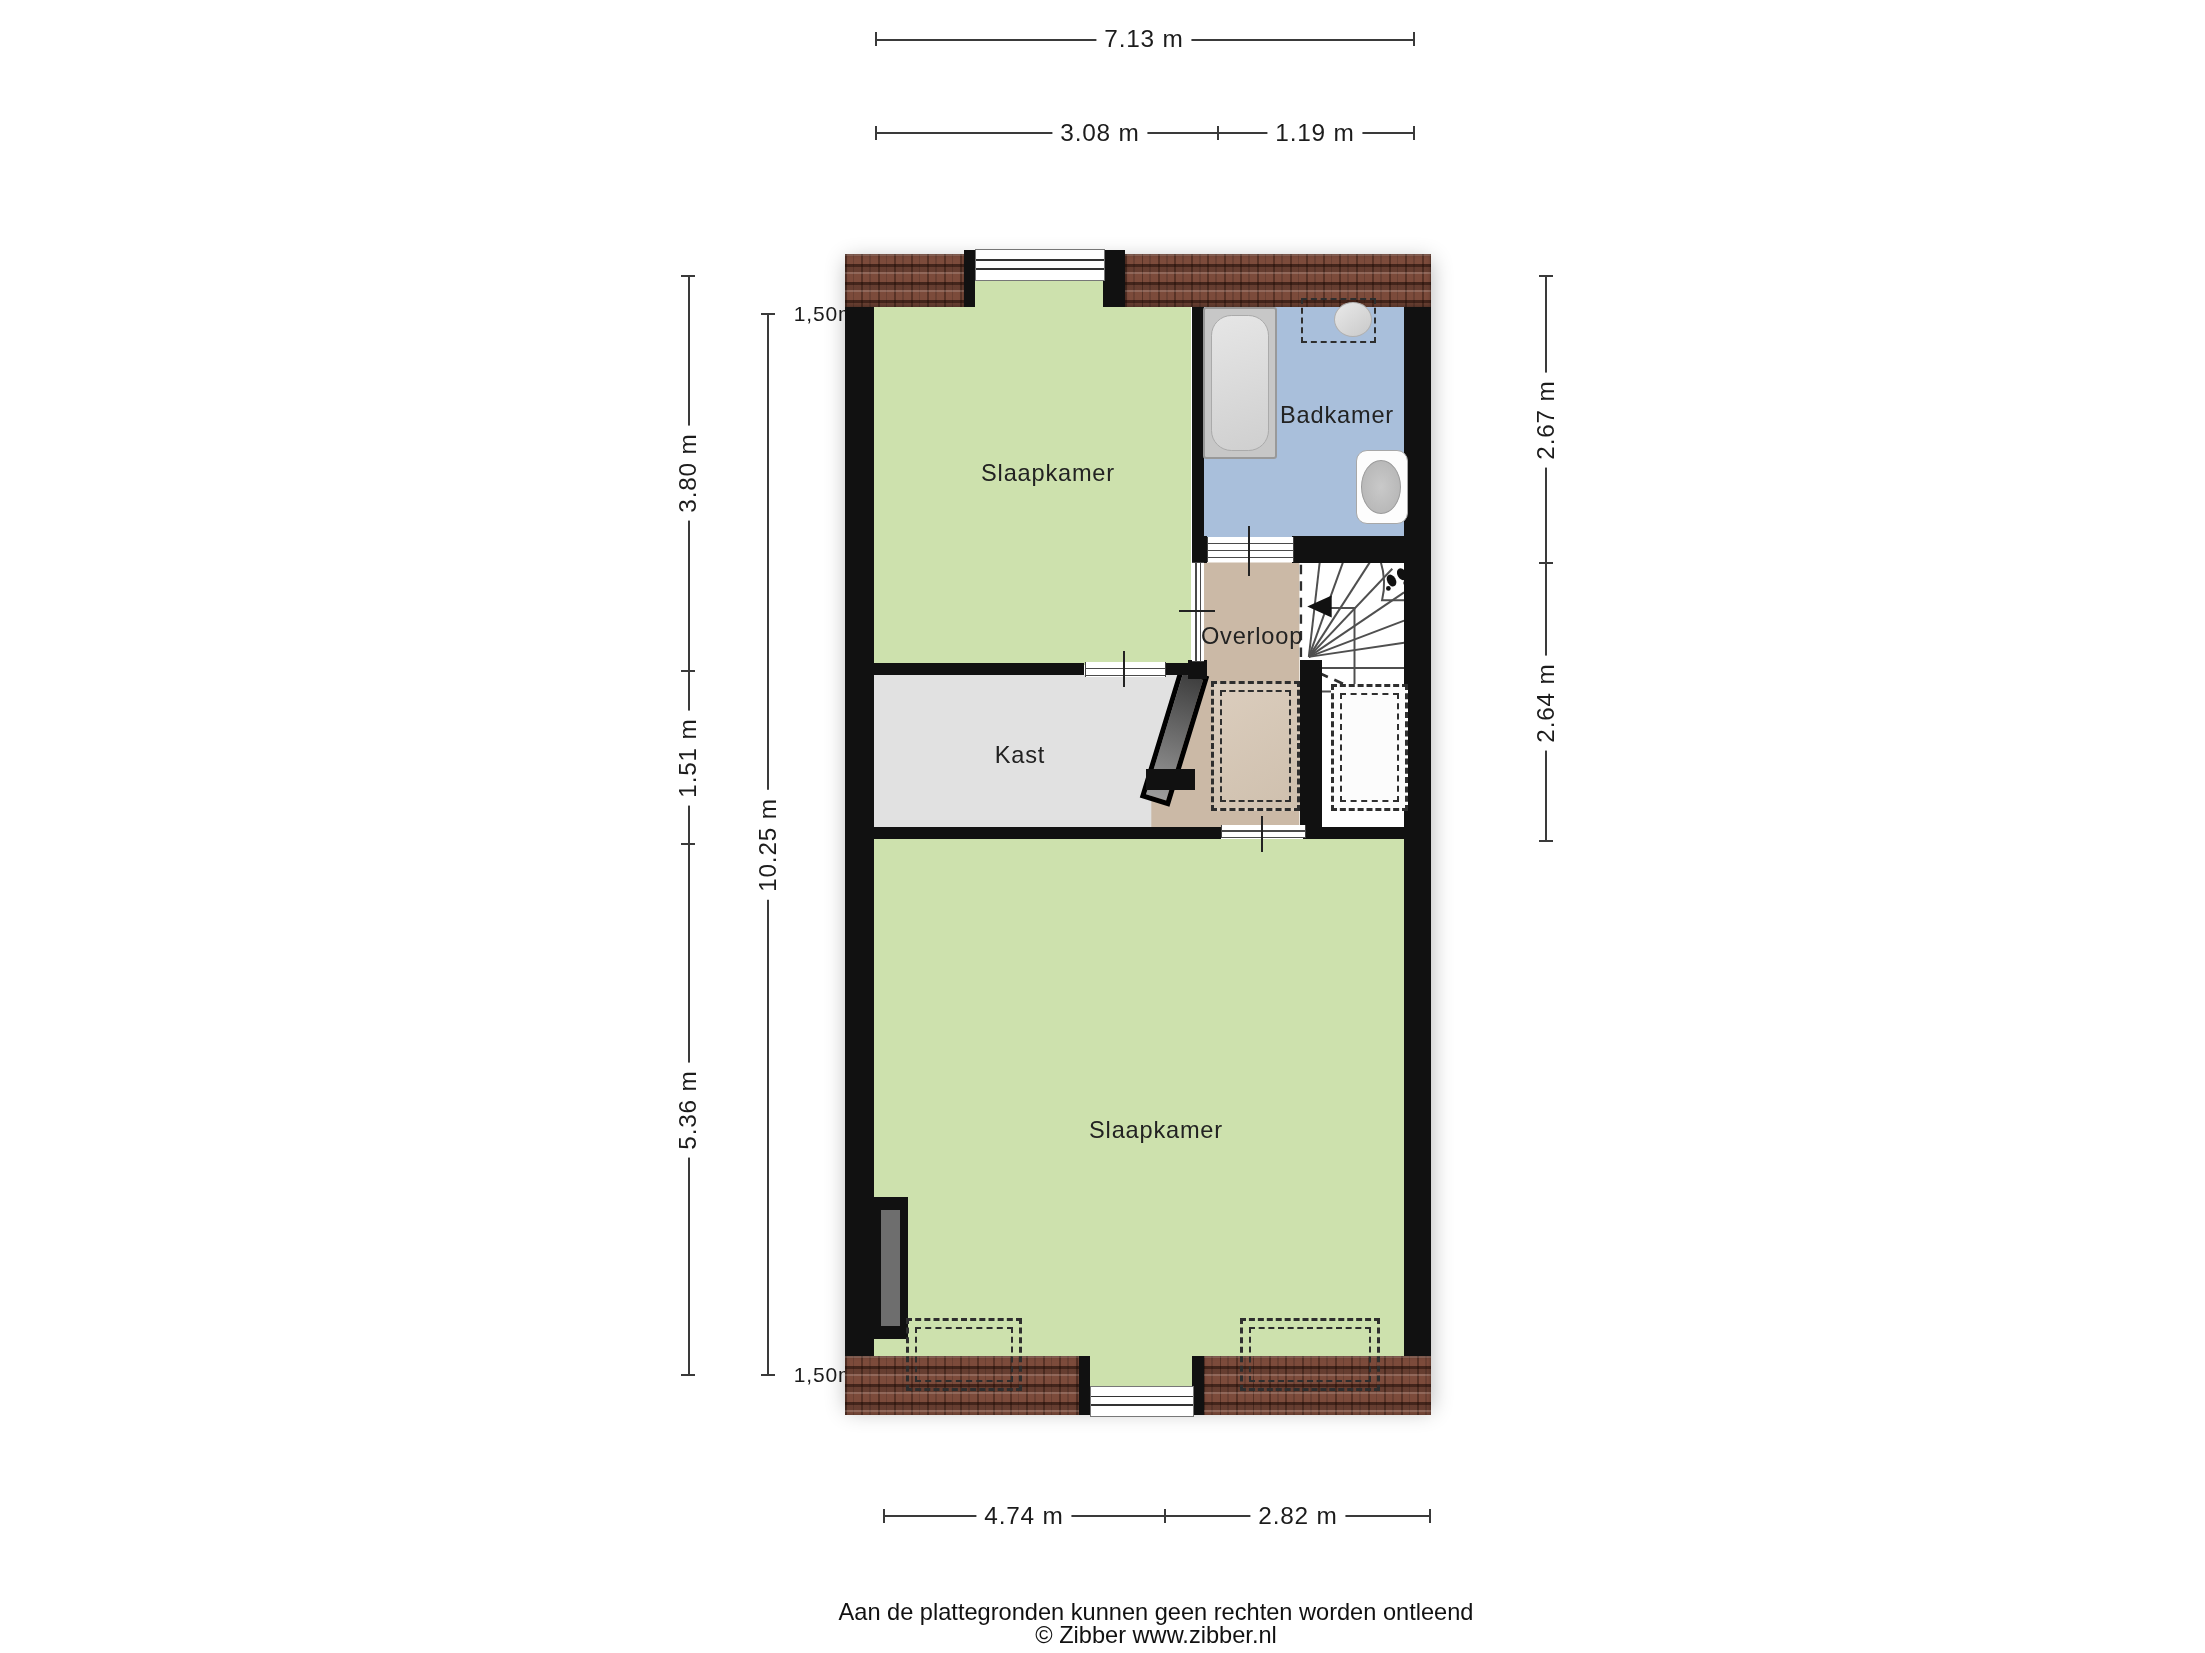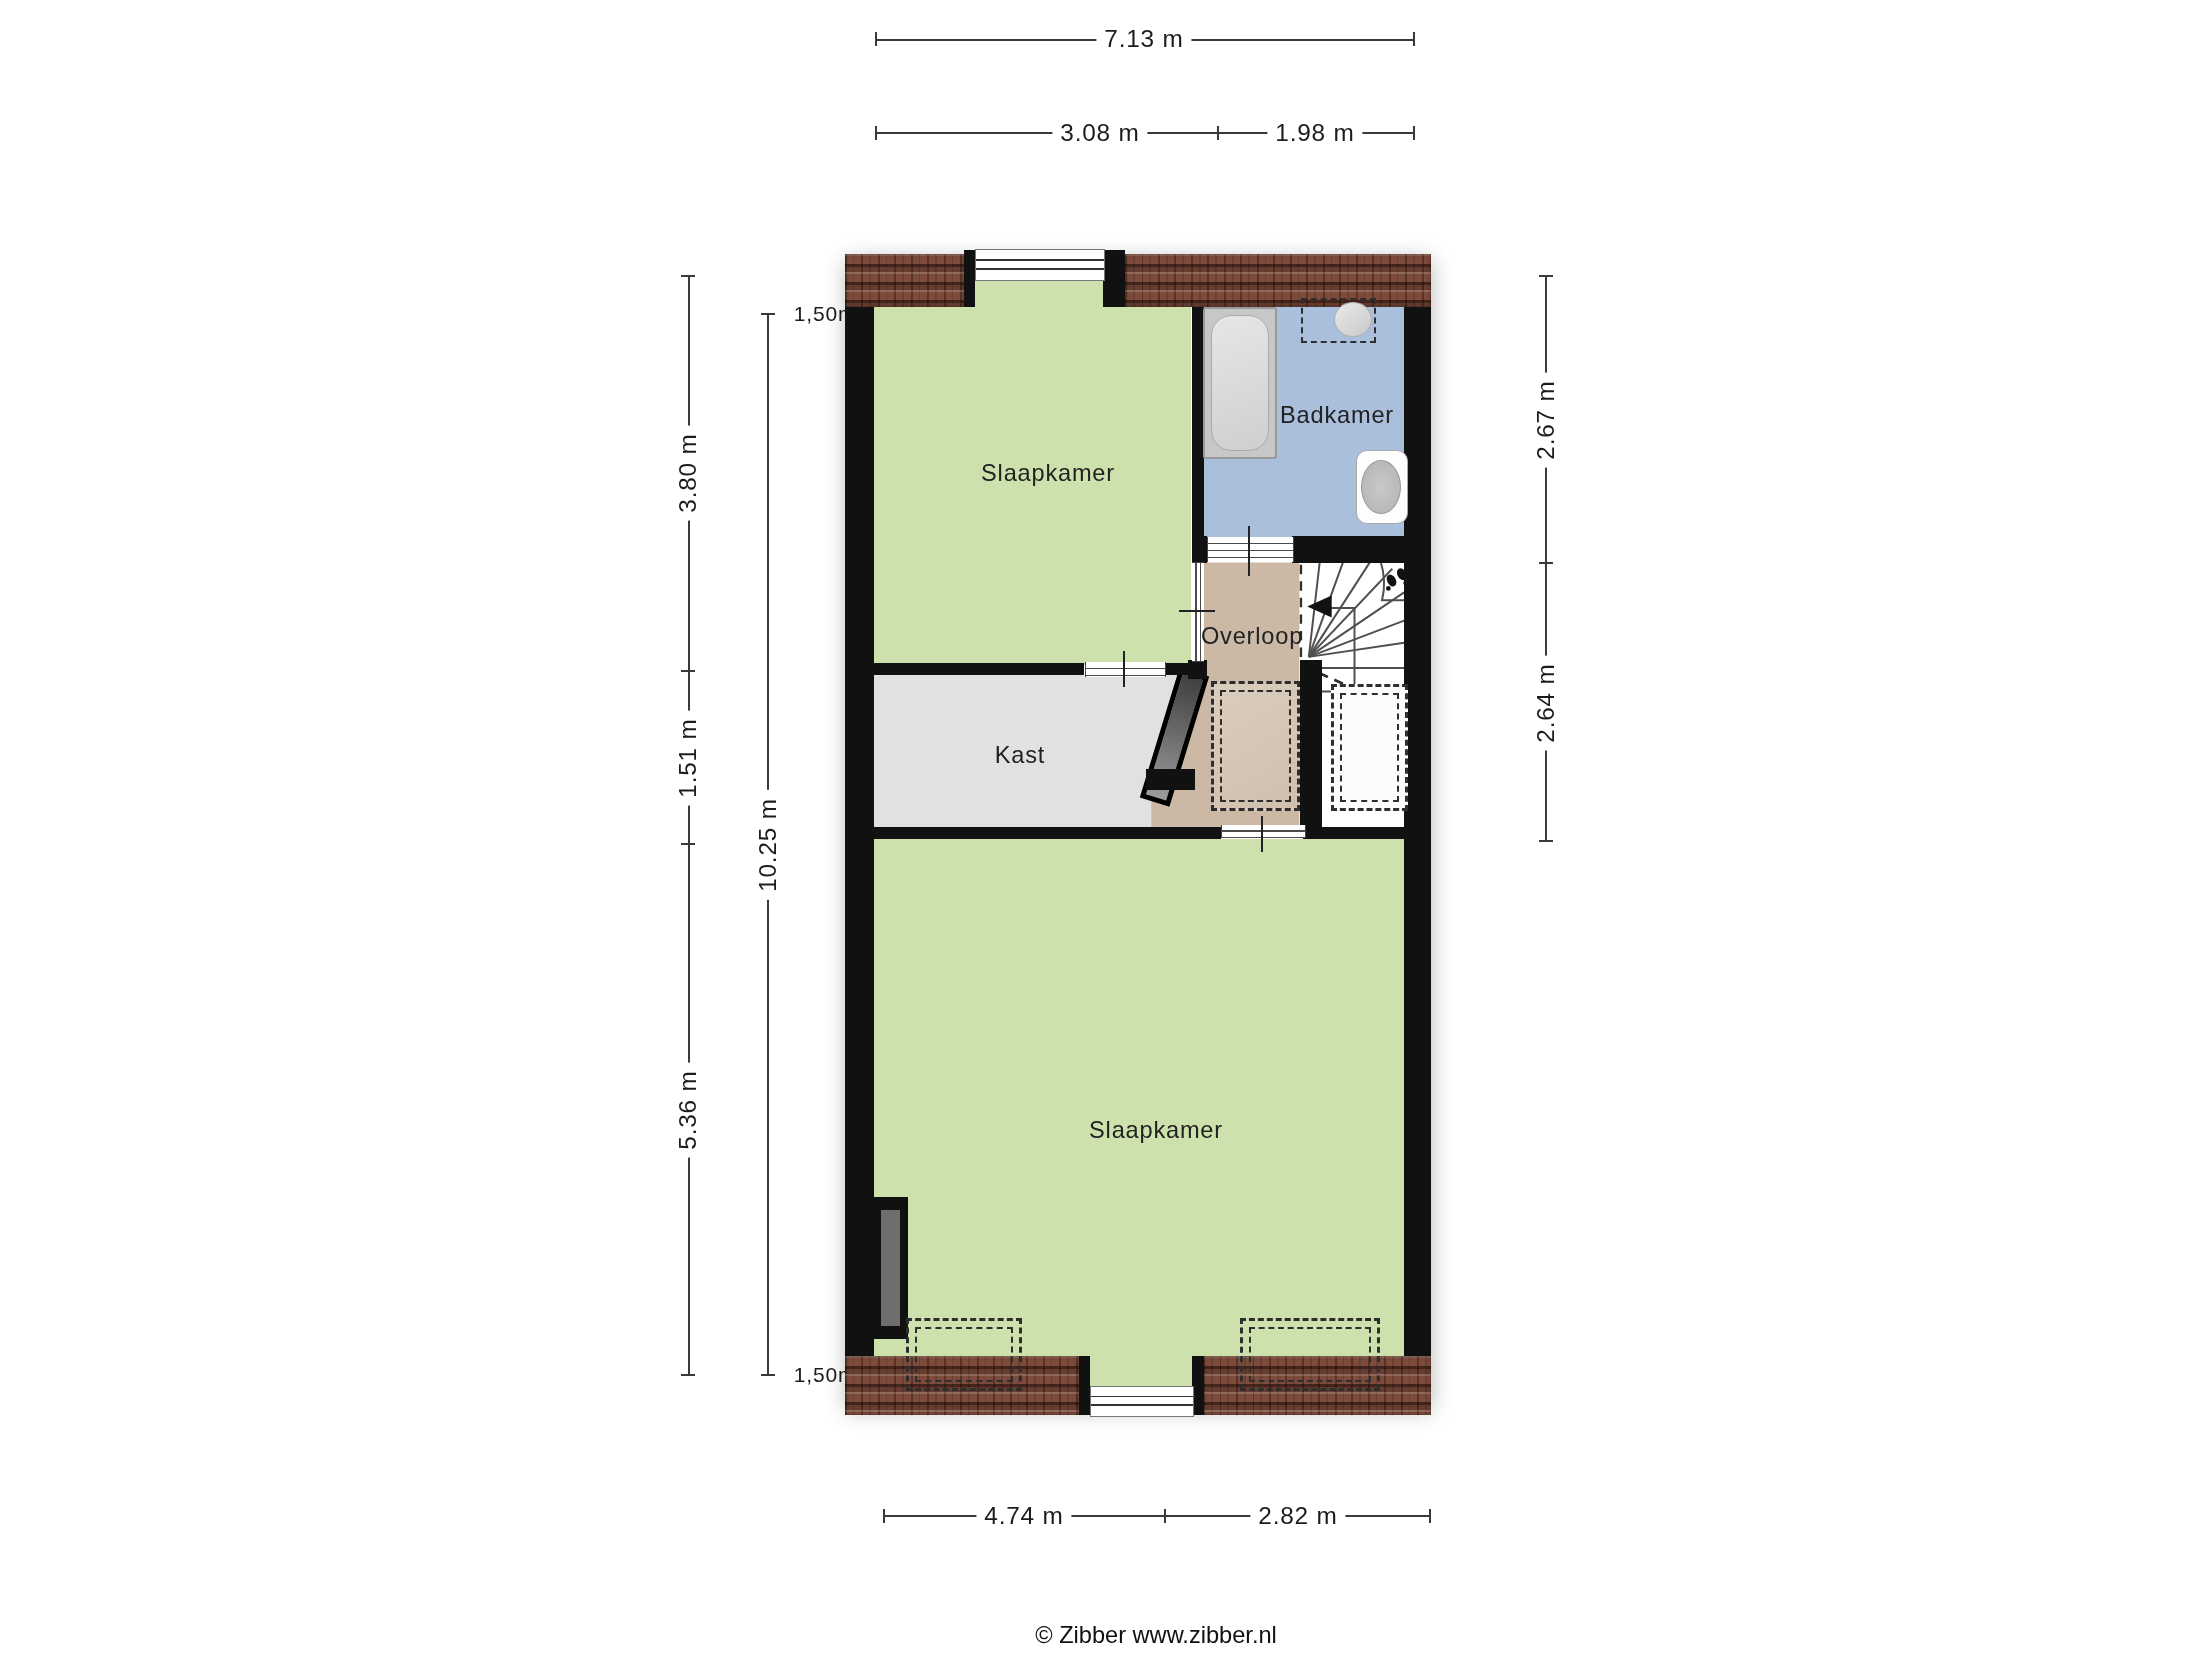--- a/index.html
+++ b/index.html
@@ -50,21 +50,21 @@
     <div class="dtick" style="left:875px;top:32px;width:1.6px;height:14px"></div>
     <div class="dtick" style="left:1413px;top:32px;width:1.6px;height:14px"></div>
     <div class="dlabel" style="left:1144px;top:39px">7.13 m</div>
   </div>
   <div>
     <div class="dline" style="left:876px;top:132px;width:538px;height:1.6px"></div>
     <div class="dtick" style="left:875px;top:126px;width:1.6px;height:14px"></div>
     <div class="dtick" style="left:1217px;top:126px;width:1.6px;height:14px"></div>
     <div class="dtick" style="left:1413px;top:126px;width:1.6px;height:14px"></div>
     <div class="dlabel" style="left:1100px;top:133px">3.08 m</div>
-    <div class="dlabel" style="left:1315px;top:133px">1.98 m</div>
+    <div class="dlabel" style="left:1315px;top:133px">1.19 m</div>
   </div>
 
   <div>
     <div class="dline" style="left:688px;top:276px;width:1.6px;height:1100px"></div>
     <div class="dtick" style="left:681px;top:275px;width:14px;height:1.6px"></div>
     <div class="dtick" style="left:681px;top:670px;width:14px;height:1.6px"></div>
     <div class="dtick" style="left:681px;top:843px;width:14px;height:1.6px"></div>
     <div class="dtick" style="left:681px;top:1374px;width:14px;height:1.6px"></div>
     <div class="dlabel vert" style="left:688px;top:473px">3.80 m</div>
     <div class="dlabel vert" style="left:688px;top:758px">1.51 m</div>
@@ -208,16 +208,17 @@
   <div class="dashedbox" style="left:1240px;top:1318px;width:134px;height:67px">
       <div class="inner"></div>
     </div>
 
   <div class="room-label" style="left:1048px;top:473px">Slaapkamer</div>
   <div class="room-label" style="left:1337px;top:415px">Badkamer</div>
   <div class="room-label" style="left:1252px;top:636px">Overloop</div>
   <div class="room-label" style="left:1020px;top:755px">Kast</div>
   <div class="room-label" style="left:1156px;top:1130px">Slaapkamer</div>
 
+  <div class="footer" style="left:1156px;top:1612px">Aan de plattegronden kunnen geen rechten worden ontleend</div>
   <div class="footer" style="left:1156px;top:1635px">© Zibber www.zibber.nl</div>
 
 </div>
 
 
 </body></html>

